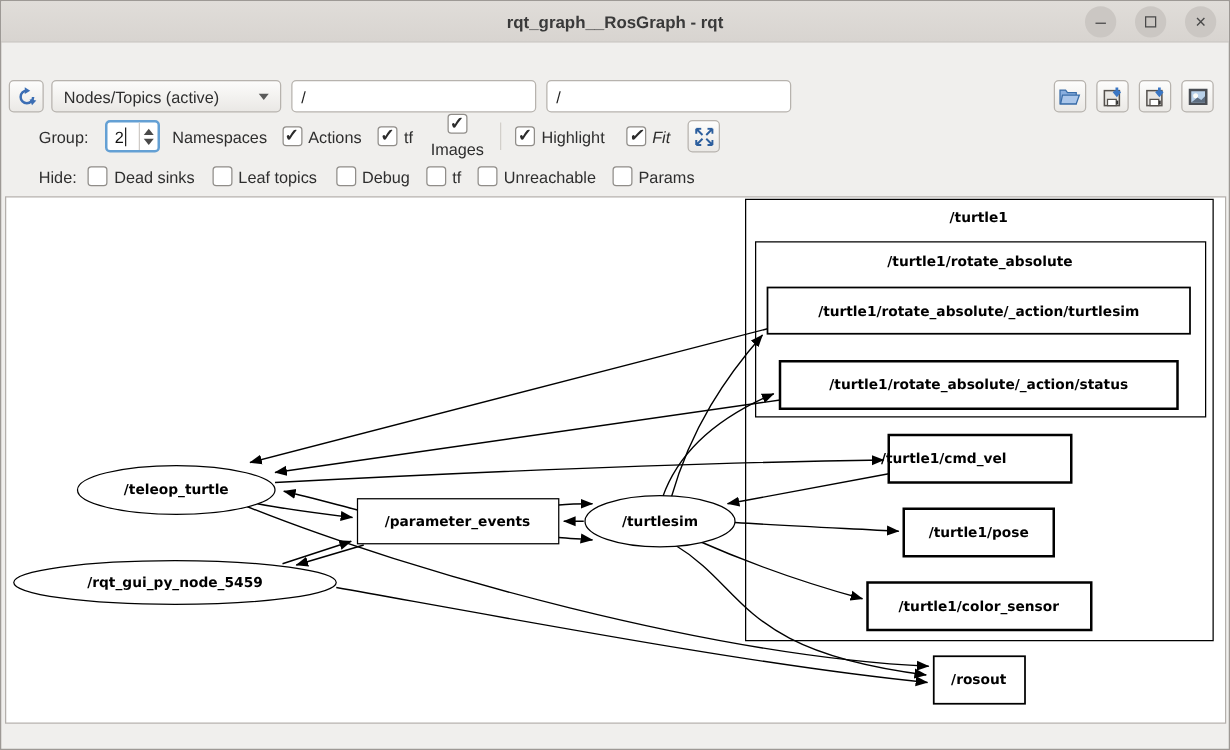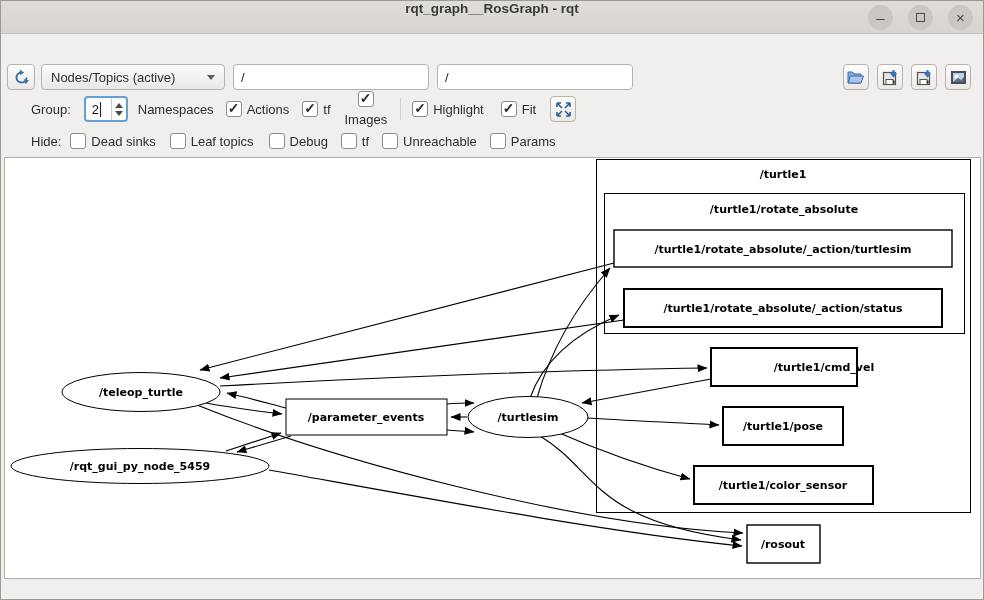--- a/index.html
+++ b/index.html
@@ -3,21 +3,21 @@
 <meta charset="utf-8">
 <style>
   * { box-sizing: border-box; }
   html,body { margin:0; padding:0; width:984px; height:600px; overflow:hidden; }
   body { font-family:"Liberation Sans", sans-serif; font-size:13px; color:#2e2e2e; }
   .window { position:relative; width:984px; height:600px; background:#f0efed; border:1px solid #9d9995; }
 
   
   .titlebar { position:absolute; left:0; top:0; width:100%; height:33px;
               background:linear-gradient(#e0ddd9,#d8d4d0); border-bottom:1px solid #c6c2be;
-              display:flex; justify-content:center; }
+              display:flex; align-items:center; justify-content:center; }
   .title-text { font-weight:bold; font-size:13.5px; color:#3a3a3a; }
   .winbtn { position:absolute; top:4px; width:25px; height:25px; border-radius:50%;
             background:#cbc7c3; color:#494949; display:flex; align-items:center; justify-content:center;
             font-size:15px; line-height:1; }
   .winbtn.min { right:90px; }  .winbtn.max { right:50px; }  .winbtn.close { right:10px; }
   .maxglyph { width:9px; height:9px; border:1.5px solid #494949; }
 
   
   .pluginbar { position:absolute; left:0; top:33px; width:100%; height:28px;
                display:flex; align-items:center; padding:0 8px; }
@@ -171,21 +171,21 @@
     </label>
     <label class="cbgroup" style="margin-left:14px;flex-direction:column;">
       <span class="cb checked"></span>
       <span>Images</span>
     </label>
     <span class="vsep"></span>
     <label class="cbgroup" style="margin-left:11px;">
       <span class="cb checked"></span>
       <span>Highlight</span>
     </label>
-    <label class="cbgroup" style="margin-left:17px;">
+    <label class="cbgroup" style="margin-left:17px;font-style:italic;">
       <span class="cb checked"></span>
       <span>Fit</span>
     </label>
     <div class="tbtn fit-btn">
       <svg width="15" height="15" viewBox="0 0 15 15">
         <g stroke="#2d5f9e" stroke-width="1.6" fill="#2d5f9e">
           <path d="M1 1 L5 1 M1 1 L1 5 M1 1 L6 6"></path>
           <path d="M14 1 L10 1 M14 1 L14 5 M14 1 L9 6"></path>
           <path d="M1 14 L5 14 M1 14 L1 10 M1 14 L6 9"></path>
           <path d="M14 14 L10 14 M14 14 L14 10 M14 14 L9 9"></path>
@@ -267,18 +267,18 @@
   </svg>
 
   <div class="glabel" style="left:782px; top:173px;">/turtle1</div>
   <div class="glabel" style="left:783px; top:208px;">/turtle1/rotate_absolute</div>
   <div class="glabel" style="left:140px; top:391px;">/teleop_turtle</div>
   <div class="glabel" style="left:139px; top:465px;">/rqt_gui_py_node_5459</div>
   <div class="glabel" style="left:527px; top:416px;">/turtlesim</div>
   <div class="glabel" style="left:365px; top:416px;">/parameter_events</div>
   <div class="glabel" style="left:782px; top:248px;">/turtle1/rotate_absolute/_action/turtlesim</div>
   <div class="glabel" style="left:782px; top:307px;">/turtle1/rotate_absolute/_action/status</div>
-  <div class="glabel" style="left:823px; top:366px;">/turtle1/cmd_vel</div>
+  <div class="glabel" style="left:754px; top:366px;">/turtle1/cmd_vel</div>
   <div class="glabel" style="left:782px; top:425px;">/turtle1/pose</div>
   <div class="glabel" style="left:782px; top:484px;">/turtle1/color_sensor</div>
   <div class="glabel" style="left:782px; top:543px;">/rosout</div>
 
 </div>
 
 </body></html>

